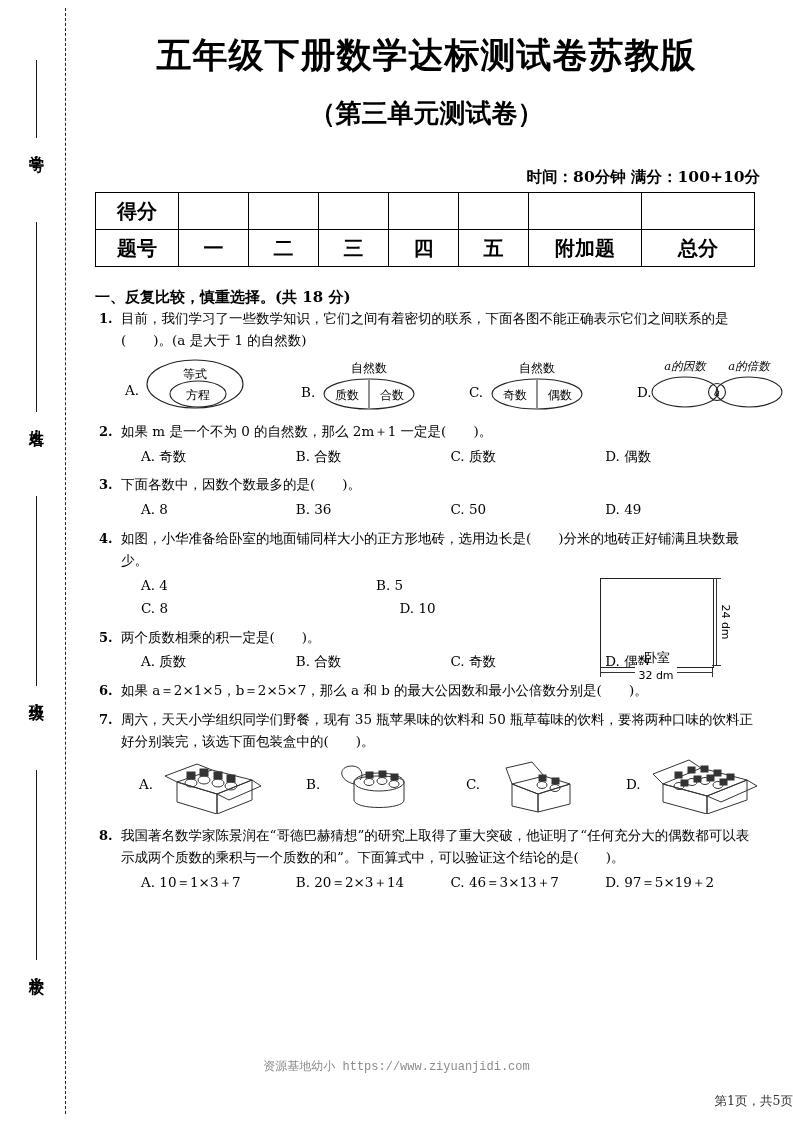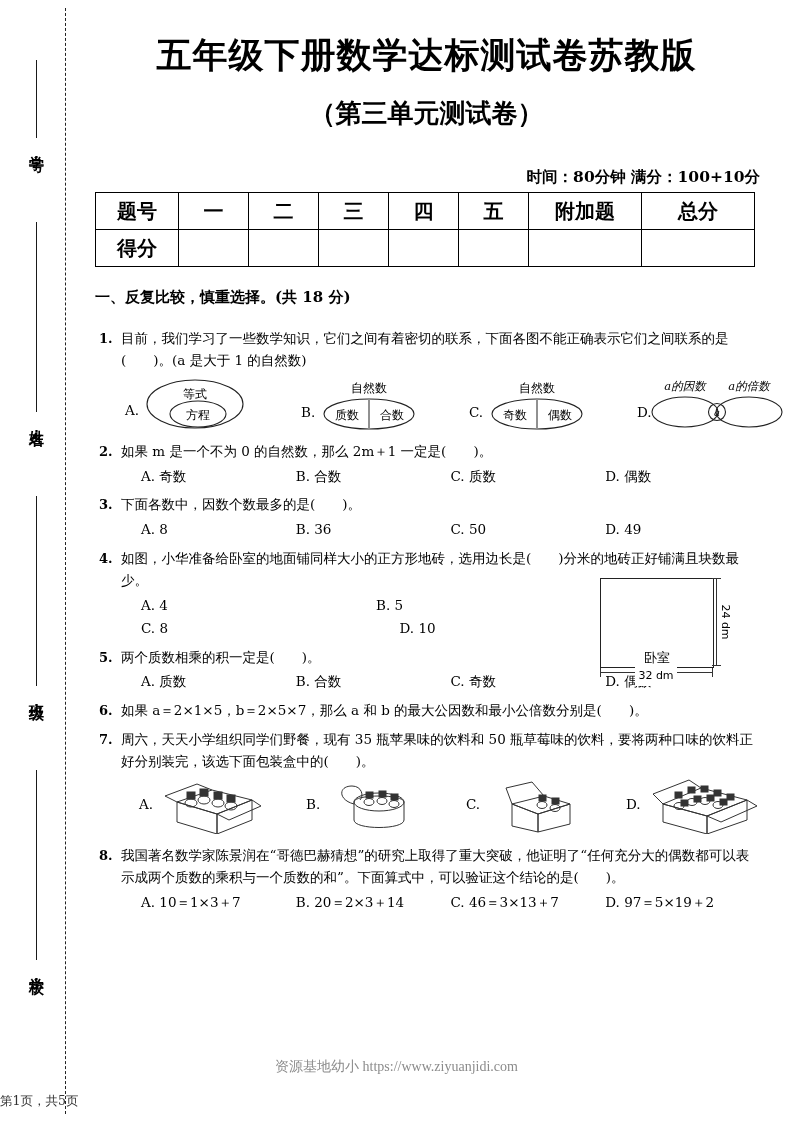--- a/index.html
+++ b/index.html
@@ -112,21 +112,21 @@
   .content {
     position: absolute;
     left: 95px;
     top: 288px;
     width: 665px;
     font-family: "DejaVu Serif", "Liberation Serif", serif;
   }
   .section-head {
     font-size: 15px;
     font-weight: bold;
-    margin: 0 0 21px 0;
+    margin: 0 0 1px 0;
   }
   .q {
     position: relative;
     padding-left: 26px;
     margin-bottom: 7px;
     font-size: 13.5px;
     line-height: 1.62;
   }
   .q-num {
     position: absolute;
@@ -230,30 +230,30 @@
   }
   .box-item .bl { font-size: 13.5px; margin-right: 4px; }
 
   
   .watermark {
     position: absolute;
     left: 0;
     right: 0;
     top: 1058px;
     text-align: center;
-    font-size: 14px;
+    font-size: 12px;
     color: #8b8b8b;
-    font-family: Liberation Serif, serif;
+    font-family: Liberation Mono, monospace;
   }
   .pager {
     position: absolute;
     left: 0;
     right: 0;
     top: 1093px;
-    text-align: left;
+    text-align: right;
     font-size: 12.5px;
     color: #333;
     font-family: "DejaVu Serif", "Liberation Serif", serif;
   }
 </style>
 </head>
 <body>
 
 <div class="page">
 
@@ -278,38 +278,38 @@
     </div>
   </div>
 
   <div class="title-main">五年级下册数学达标测试卷苏教版</div>
   <div class="title-sub">（第三单元测试卷）</div>
   <div class="exam-meta">时间：80分钟 满分：100+10分</div>
 
   <table class="score-table">
     <tbody>
         <tr>
+      <td class="lead">得分</td>
+      <td></td>
+      <td></td>
+      <td></td>
+      <td></td>
+      <td></td>
+      <td class="wide"></td>
+      <td class="wide"></td>
+    </tr>
+    <tr>
       <td class="lead">题号</td>
       <td>一</td>
       <td>二</td>
       <td>三</td>
       <td>四</td>
       <td>五</td>
       <td class="wide">附加题</td>
       <td class="wide">总分</td>
-    </tr>
-    <tr>
-      <td class="lead">得分</td>
-      <td></td>
-      <td></td>
-      <td></td>
-      <td></td>
-      <td></td>
-      <td class="wide"></td>
-      <td class="wide"></td>
     </tr>
   </tbody>
     </table>
 
   <div class="content">
 
     <div class="section-head">一、反复比较，慎重选择。(共 18 分)</div>
 
     <div class="q">
       <span class="q-num">1.</span>

